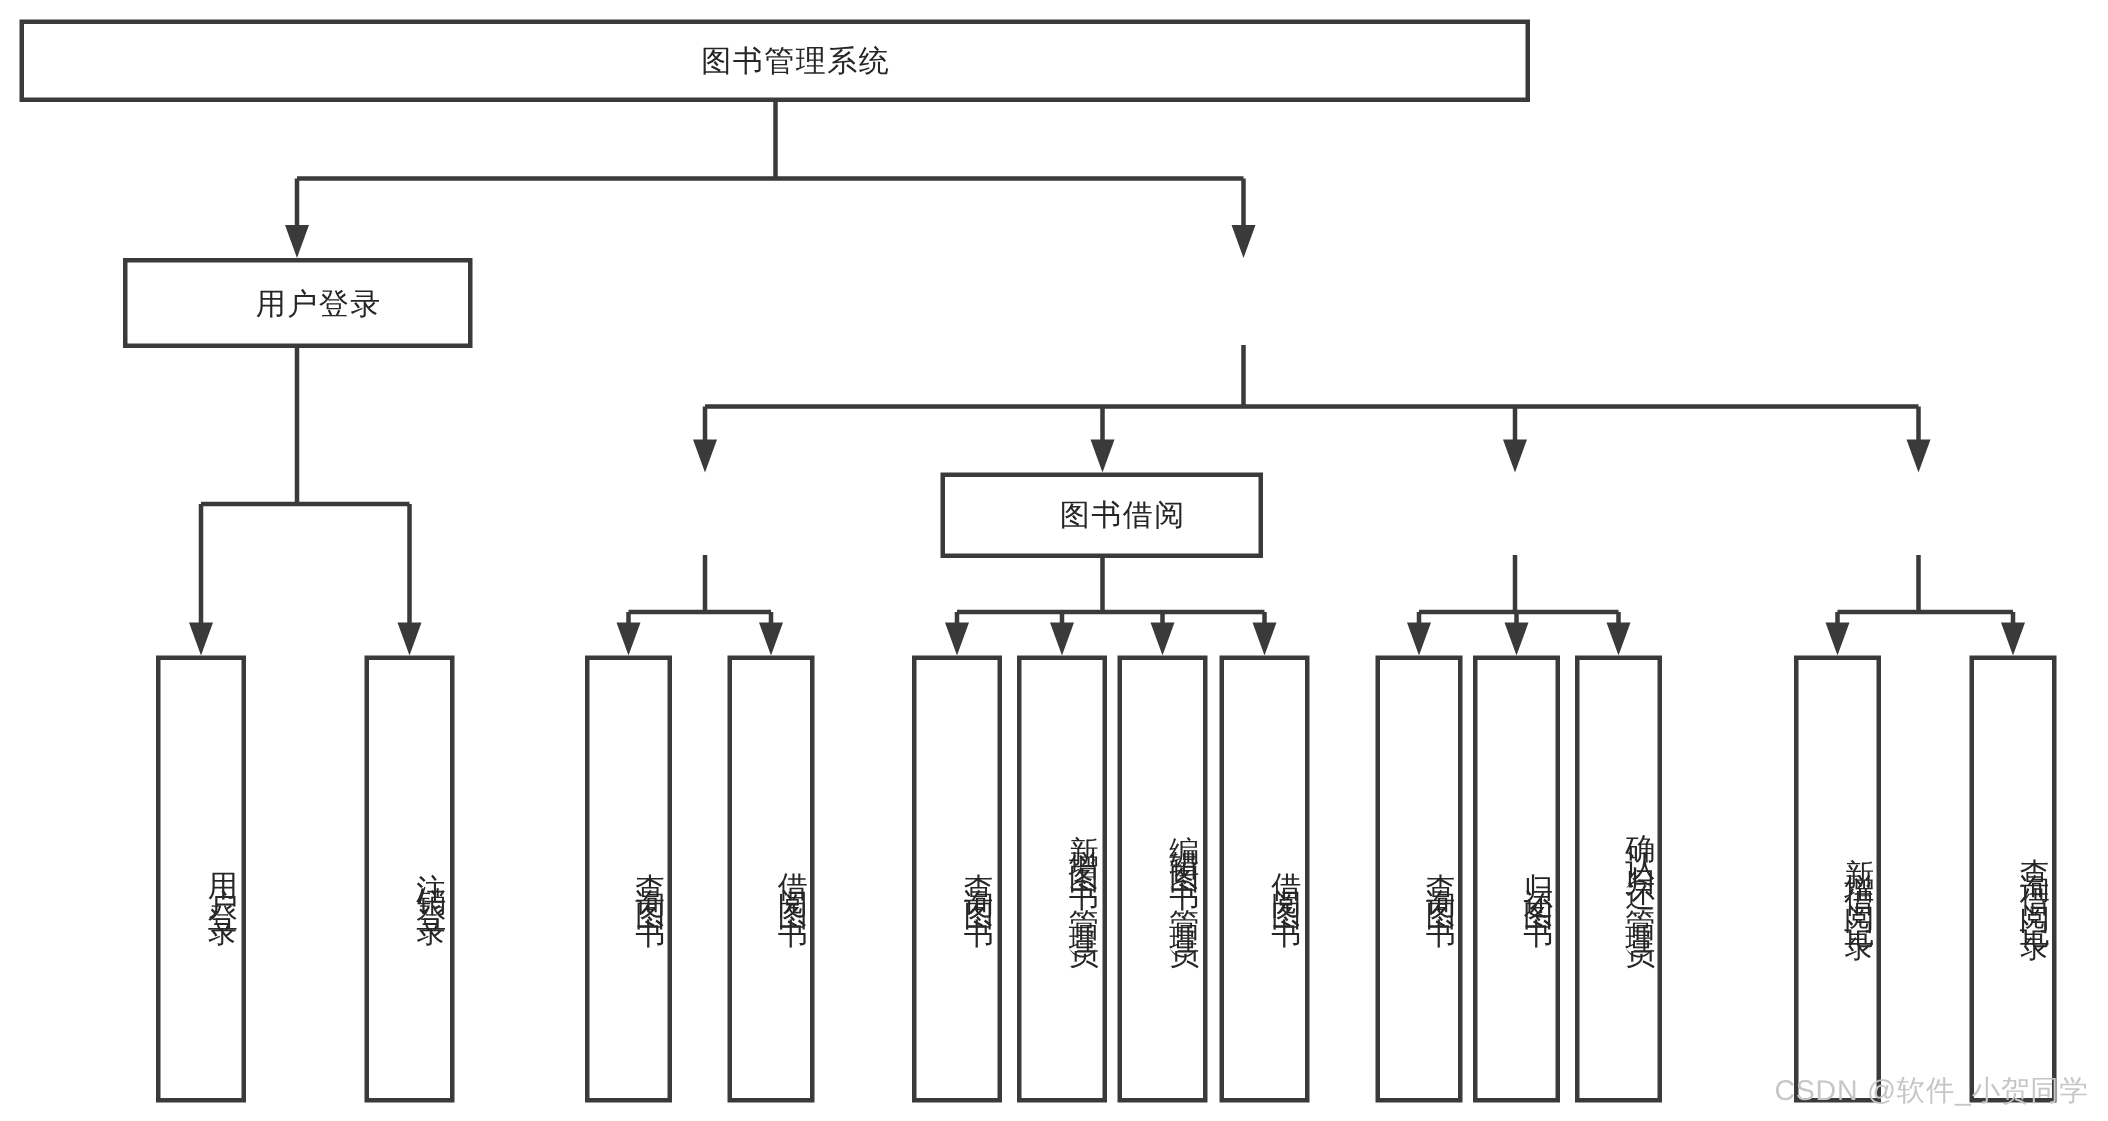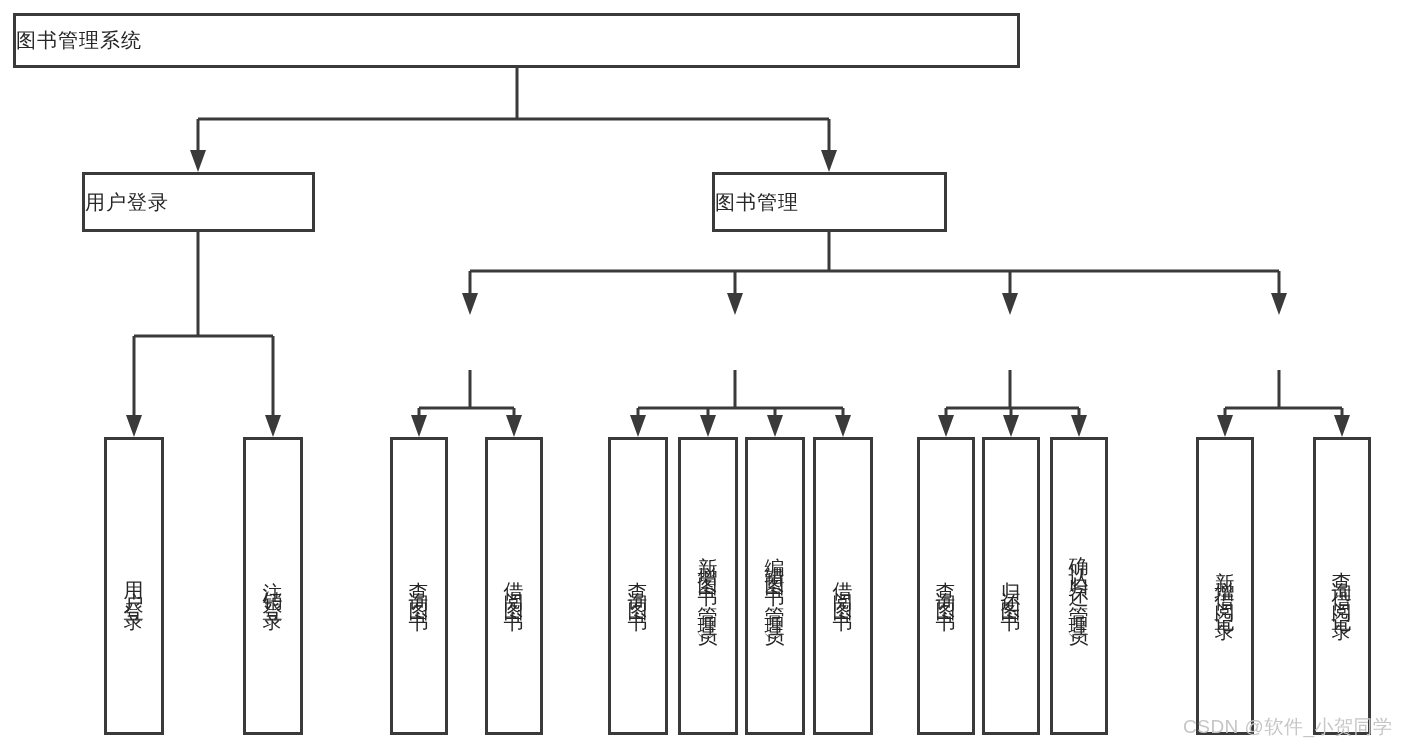--- a/index.html
+++ b/index.html
@@ -20,22 +20,23 @@
   svg.connectors { position: absolute; left: 0; top: 0; }
   svg.connectors path.line { stroke: var(--line); stroke-width: 3; fill: none; }
   svg.connectors path.arrow { fill: var(--line); stroke: none; }
   .node {
     position: absolute;
     box-sizing: border-box;
     border: 3px solid var(--line);
     background: #ffffff;
     display: flex;
     align-items: center;
-    justify-content: flex-start;
+    justify-content: center;
     color: var(--text);
+    padding-left: 28px;
   }
   .hlabel {
     font-size: 20px;
     letter-spacing: 1px;
     white-space: nowrap;
   }
   .vlabel {
     writing-mode: vertical-rl;
     text-orientation: mixed;
     font-size: 20px;
@@ -91,24 +92,24 @@
     </g>
   </svg>
 
   <div class="node" style="left:13px; top:13px; width:1007px; height:55px">
     <span class="hlabel">图书管理系统</span>
   </div>
 
   <div class="node" style="left:82px; top:172px; width:233px; height:60px">
     <span class="hlabel">用户登录</span>
   </div>
-  <div class="node" style="left:712px; top:172px; width:235px; height:60px">
-    <span class="hlabel">图书管理</span>
+
+  <div class="node" style="left:627px; top:315px; width:215px; height:57px">
+    <span class="hlabel">图书借阅</span>
   </div>
-
 
   <div class="node leaf" style="left:104px; top:437px; width:60px; height:298px">
     <span class="vlabel">用户登录</span>
   </div>
   <div class="node leaf" style="left:243px; top:437px; width:60px; height:298px">
     <span class="vlabel">注销登录</span>
   </div>
 
   <div class="node leaf" style="left:390px; top:437px; width:58px; height:298px">
     <span class="vlabel">查询图书</span>

